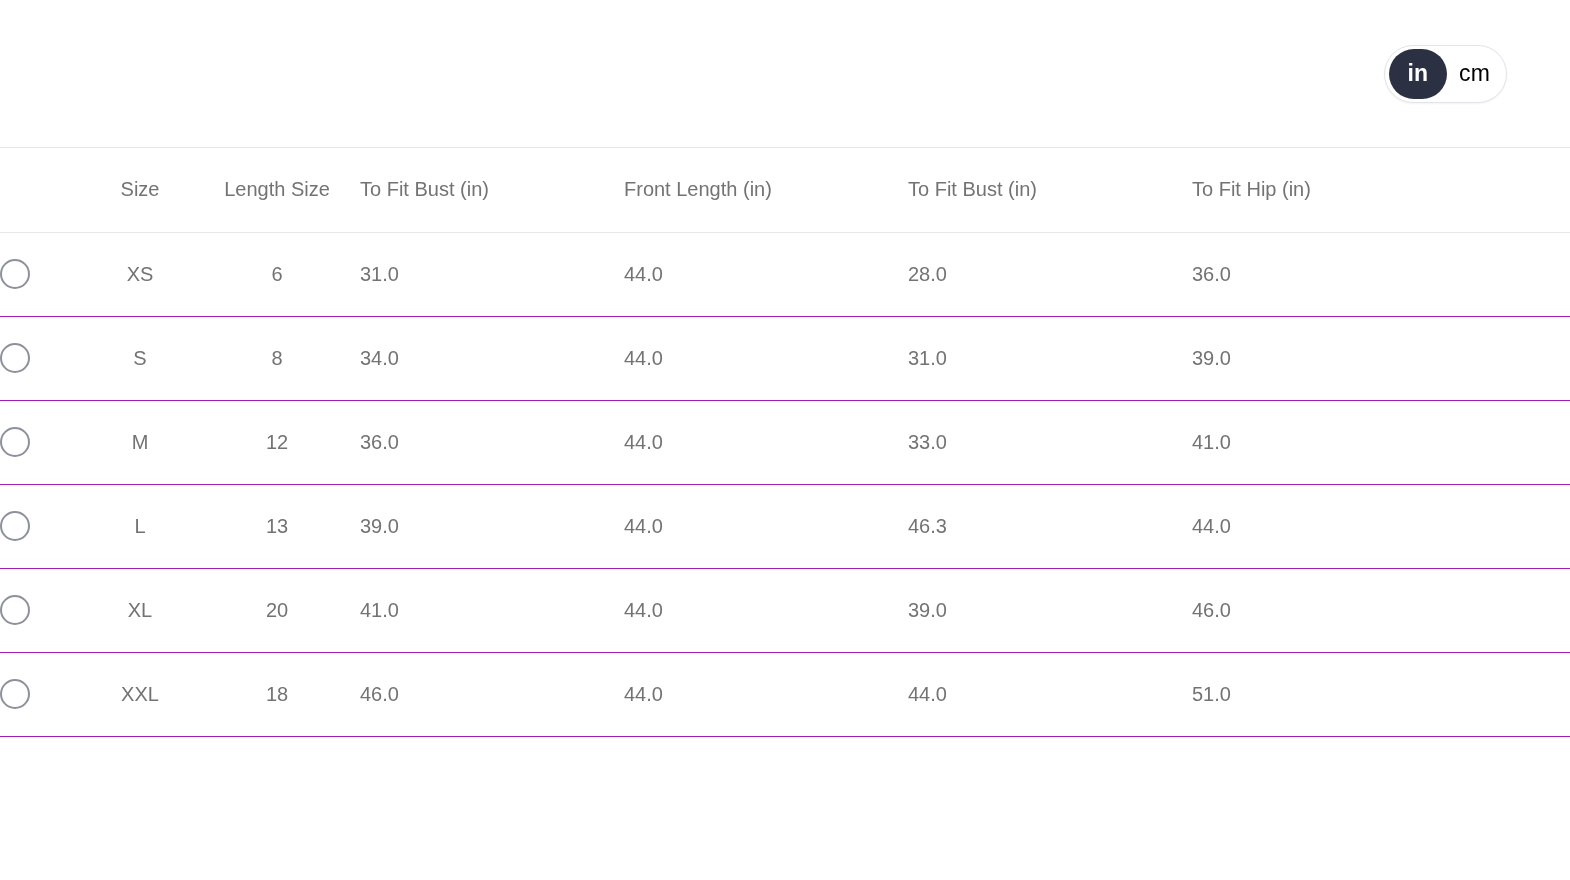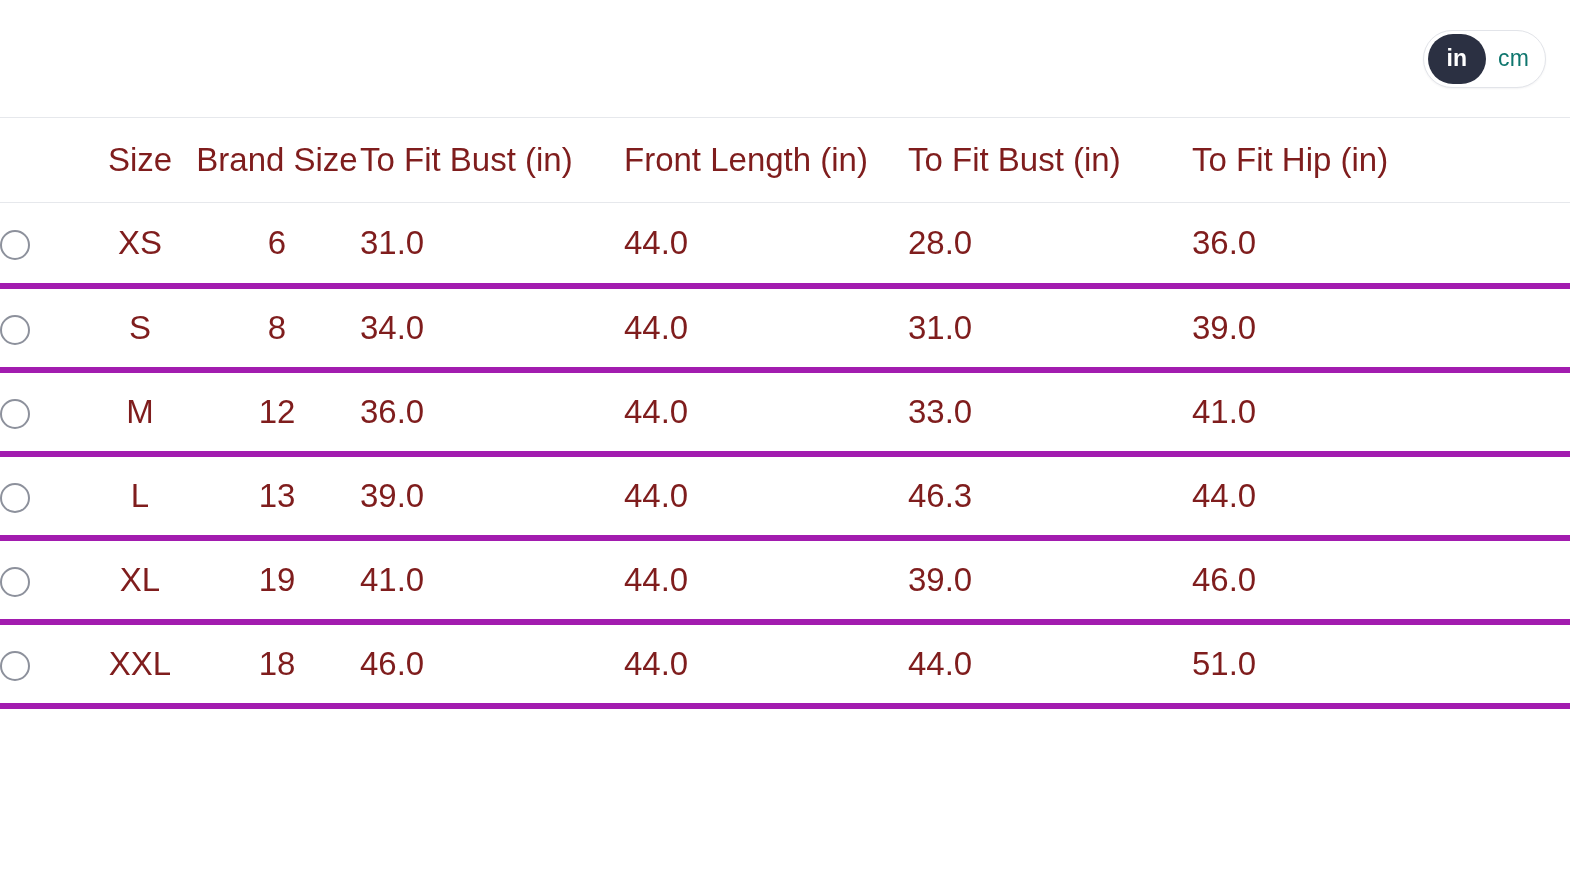--- a/index.html
+++ b/index.html
@@ -16,26 +16,26 @@
 
   .page {
     position: relative;
     width: 1570px;
     height: 880px;
     background: #ffffff;
   }
 
   
   .unit-bar {
-    height: 118px;
+    height: 148px;
     border-bottom: 1px solid #e6e8ec;
     display: flex;
     align-items: center;
     justify-content: flex-end;
-    padding-right: 24px;
+    padding-right: 63px;
   }
 
   .unit-toggle {
     display: flex;
     align-items: center;
     border: 1px solid #e2e4e9;
     border-radius: 999px;
     background: #ffffff;
     padding: 4px;
     height: 58px;
@@ -45,21 +45,21 @@
   .unit-opt {
     display: flex;
     align-items: center;
     justify-content: center;
     height: 50px;
     min-width: 52px;
     padding: 0 12px;
     border-radius: 999px;
     font-size: 23px;
     letter-spacing: .2px;
-    color: #0f766e;
+    color: #000000;
     cursor: pointer;
     user-select: none;
   }
 
   .unit-opt.active {
     background: #2b3042;
     color: #ffffff;
     font-weight: 700;
     min-width: 58px;
   }
@@ -67,35 +67,35 @@
   
   table.size-table {
     width: 100%;
     border-collapse: collapse;
     table-layout: fixed;
   }
 
   table.size-table th,
   table.size-table td {
     font-weight: 400;
-    font-size: 33px;
-    color: #7f1d1d;
+    font-size: 20px;
+    color: #737373;
     padding: 0;
     height: 84px;
     vertical-align: middle;
   }
 
   thead th {
     border-bottom: 1px solid #e6e8ec;
     height: 96px;
     padding-bottom: 4px;
   }
 
   tbody tr {
-    border-bottom: 6px solid #a21caf;
+    border-bottom: 1px solid #a21caf;
   }
 
   
   col.c-radio  { width: 86px; }
   col.c-size   { width: 108px; }
   col.c-brand  { width: 166px; }
   col.c-bust   { width: 264px; }
   col.c-front  { width: 284px; }
   col.c-waist  { width: 284px; }
   col.c-hip    { width: 378px; }
@@ -145,21 +145,21 @@
       <col class="c-brand">
       <col class="c-bust">
       <col class="c-front">
       <col class="c-waist">
       <col class="c-hip">
     </colgroup>
     <thead>
       <tr>
         <th class="h-radio"></th>
         <th class="h-size">Size</th>
-        <th class="h-brand">Brand Size</th>
+        <th class="h-brand">Length Size</th>
         <th class="h-num">To Fit Bust (in)</th>
         <th class="h-num">Front Length (in)</th>
         <th class="h-num">To Fit Bust (in)</th>
         <th class="h-num">To Fit Hip (in)</th>
       </tr>
     </thead>
     <tbody>
 
       <tr>
         <td class="v-radio">
@@ -208,21 +208,21 @@
         <td class="v-num">44.0</td>
         <td class="v-num">46.3</td>
         <td class="v-num">44.0</td>
       </tr>
 
       <tr>
         <td class="v-radio">
           <span class="radio"></span>
         </td>
         <td class="v-size">XL</td>
-        <td class="v-brand">19</td>
+        <td class="v-brand">20</td>
         <td class="v-num">41.0</td>
         <td class="v-num">44.0</td>
         <td class="v-num">39.0</td>
         <td class="v-num">46.0</td>
       </tr>
 
       <tr>
         <td class="v-radio">
           <span class="radio"></span>
         </td>

